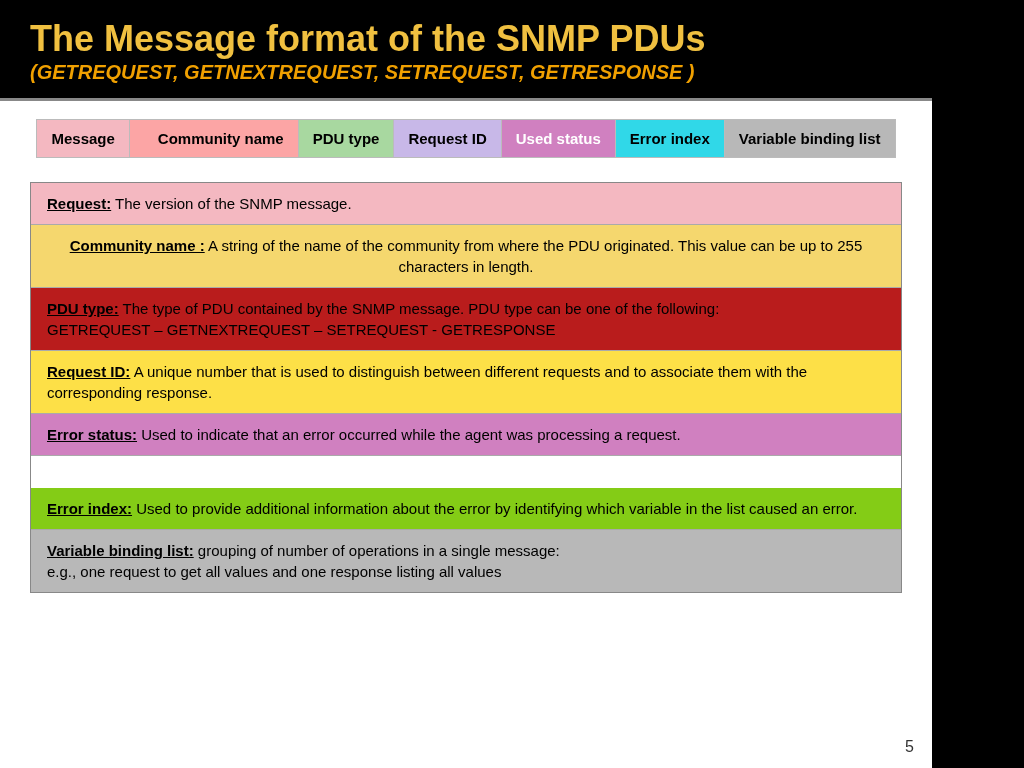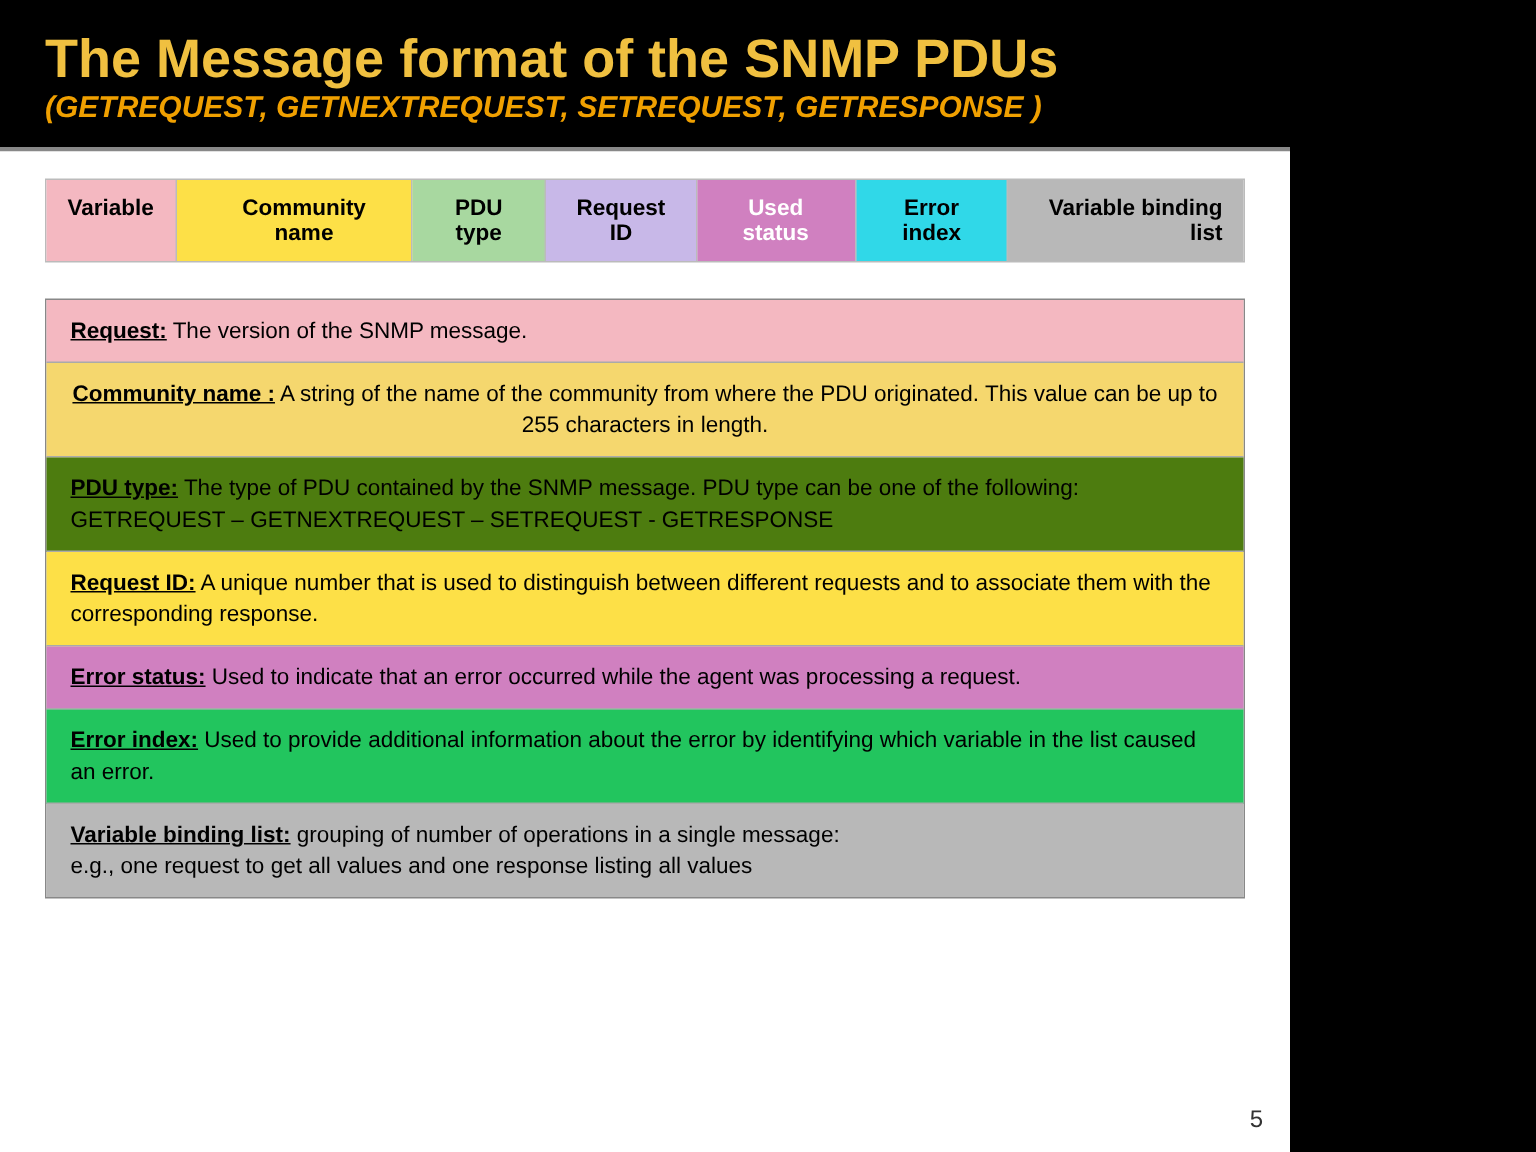--- a/index.html
+++ b/index.html
@@ -6,21 +6,21 @@
     body {
       width: 1024px;
       height: 768px;
       background: #000;
       font-family: Arial, sans-serif;
       overflow: hidden;
       position: relative;
     }
 
     .slide {
-      width: 860px;
+      width: 932px;
       height: 768px;
       background: #fff;
       position: relative;
       display: flex;
       flex-direction: column;
     }
 
     
     .header {
       background: #000;
@@ -74,21 +74,21 @@
       font-size: 15px;
       font-weight: bold;
       text-align: center;
       border-right: 1px solid #bbb;
     }
     .field-cell:last-child {
       border-right: none;
     }
 
     .cell-pink { background: #f4b8c1; }
-    .cell-yellow { background: #fde047; padding-left: 28px; }
+    .cell-yellow { background: #fca5a5; padding-left: 28px; }
     .cell-green { background: #a8d8a0; }
     .cell-lavender { background: #c8b8e8; }
     .cell-purple { background: #d080c0; color: #fff; }
     .cell-cyan { background: #30d8e8; }
     .cell-gray { background: #b8b8b8; text-align: right; }
 
     
     .desc-rows {
       display: flex;
       flex-direction: column;
@@ -105,24 +105,24 @@
     .desc-row:last-child {
       border-bottom: none;
     }
     .desc-row .underline {
       text-decoration: underline;
       font-weight: bold;
     }
 
     .row-pink { background: #f4b8c1; }
     .row-yellow { background: #f5d76e; text-align: center; }
-    .row-green { background: #4d7c0f; }
+    .row-green { background: #b91c1c; }
     .row-lavender { background: #fde047; }
     .row-purple { background: #d080c0; }
-    .row-cyan { background: #22c55e; }
+    .row-cyan { background: #84cc16; margin-top: 32px; }
     .row-gray { background: #b8b8b8; }
 
     
     .page-number {
       position: absolute;
       bottom: 12px;
       right: 18px;
       font-size: 16px;
       color: #333;
     }
@@ -134,21 +134,21 @@
 
   <div class="header">
     <div class="header-title">The Message format of the SNMP PDUs</div>
     <div class="header-subtitle">(GETREQUEST, GETNEXTREQUEST, SETREQUEST, GETRESPONSE )</div>
   </div>
   <div class="divider"></div>
 
   <div class="main-content">
 
     <div class="fields-row" id="fields-row">
-    <div class="field-cell cell-pink">Variable</div>
+    <div class="field-cell cell-pink">Message</div>
         <div class="field-cell cell-yellow">Community name</div>
         <div class="field-cell cell-green">PDU type</div>
         <div class="field-cell cell-lavender">Request ID</div>
         <div class="field-cell cell-purple">Used status</div>
         <div class="field-cell cell-cyan">Error index</div>
         <div class="field-cell cell-gray">Variable binding list</div>
       </div>
 
     <div class="desc-rows" id="desc-rows">
     <div class="desc-row row-pink"><span class="underline">Request:</span><span> The version of the SNMP message.</span></div>

